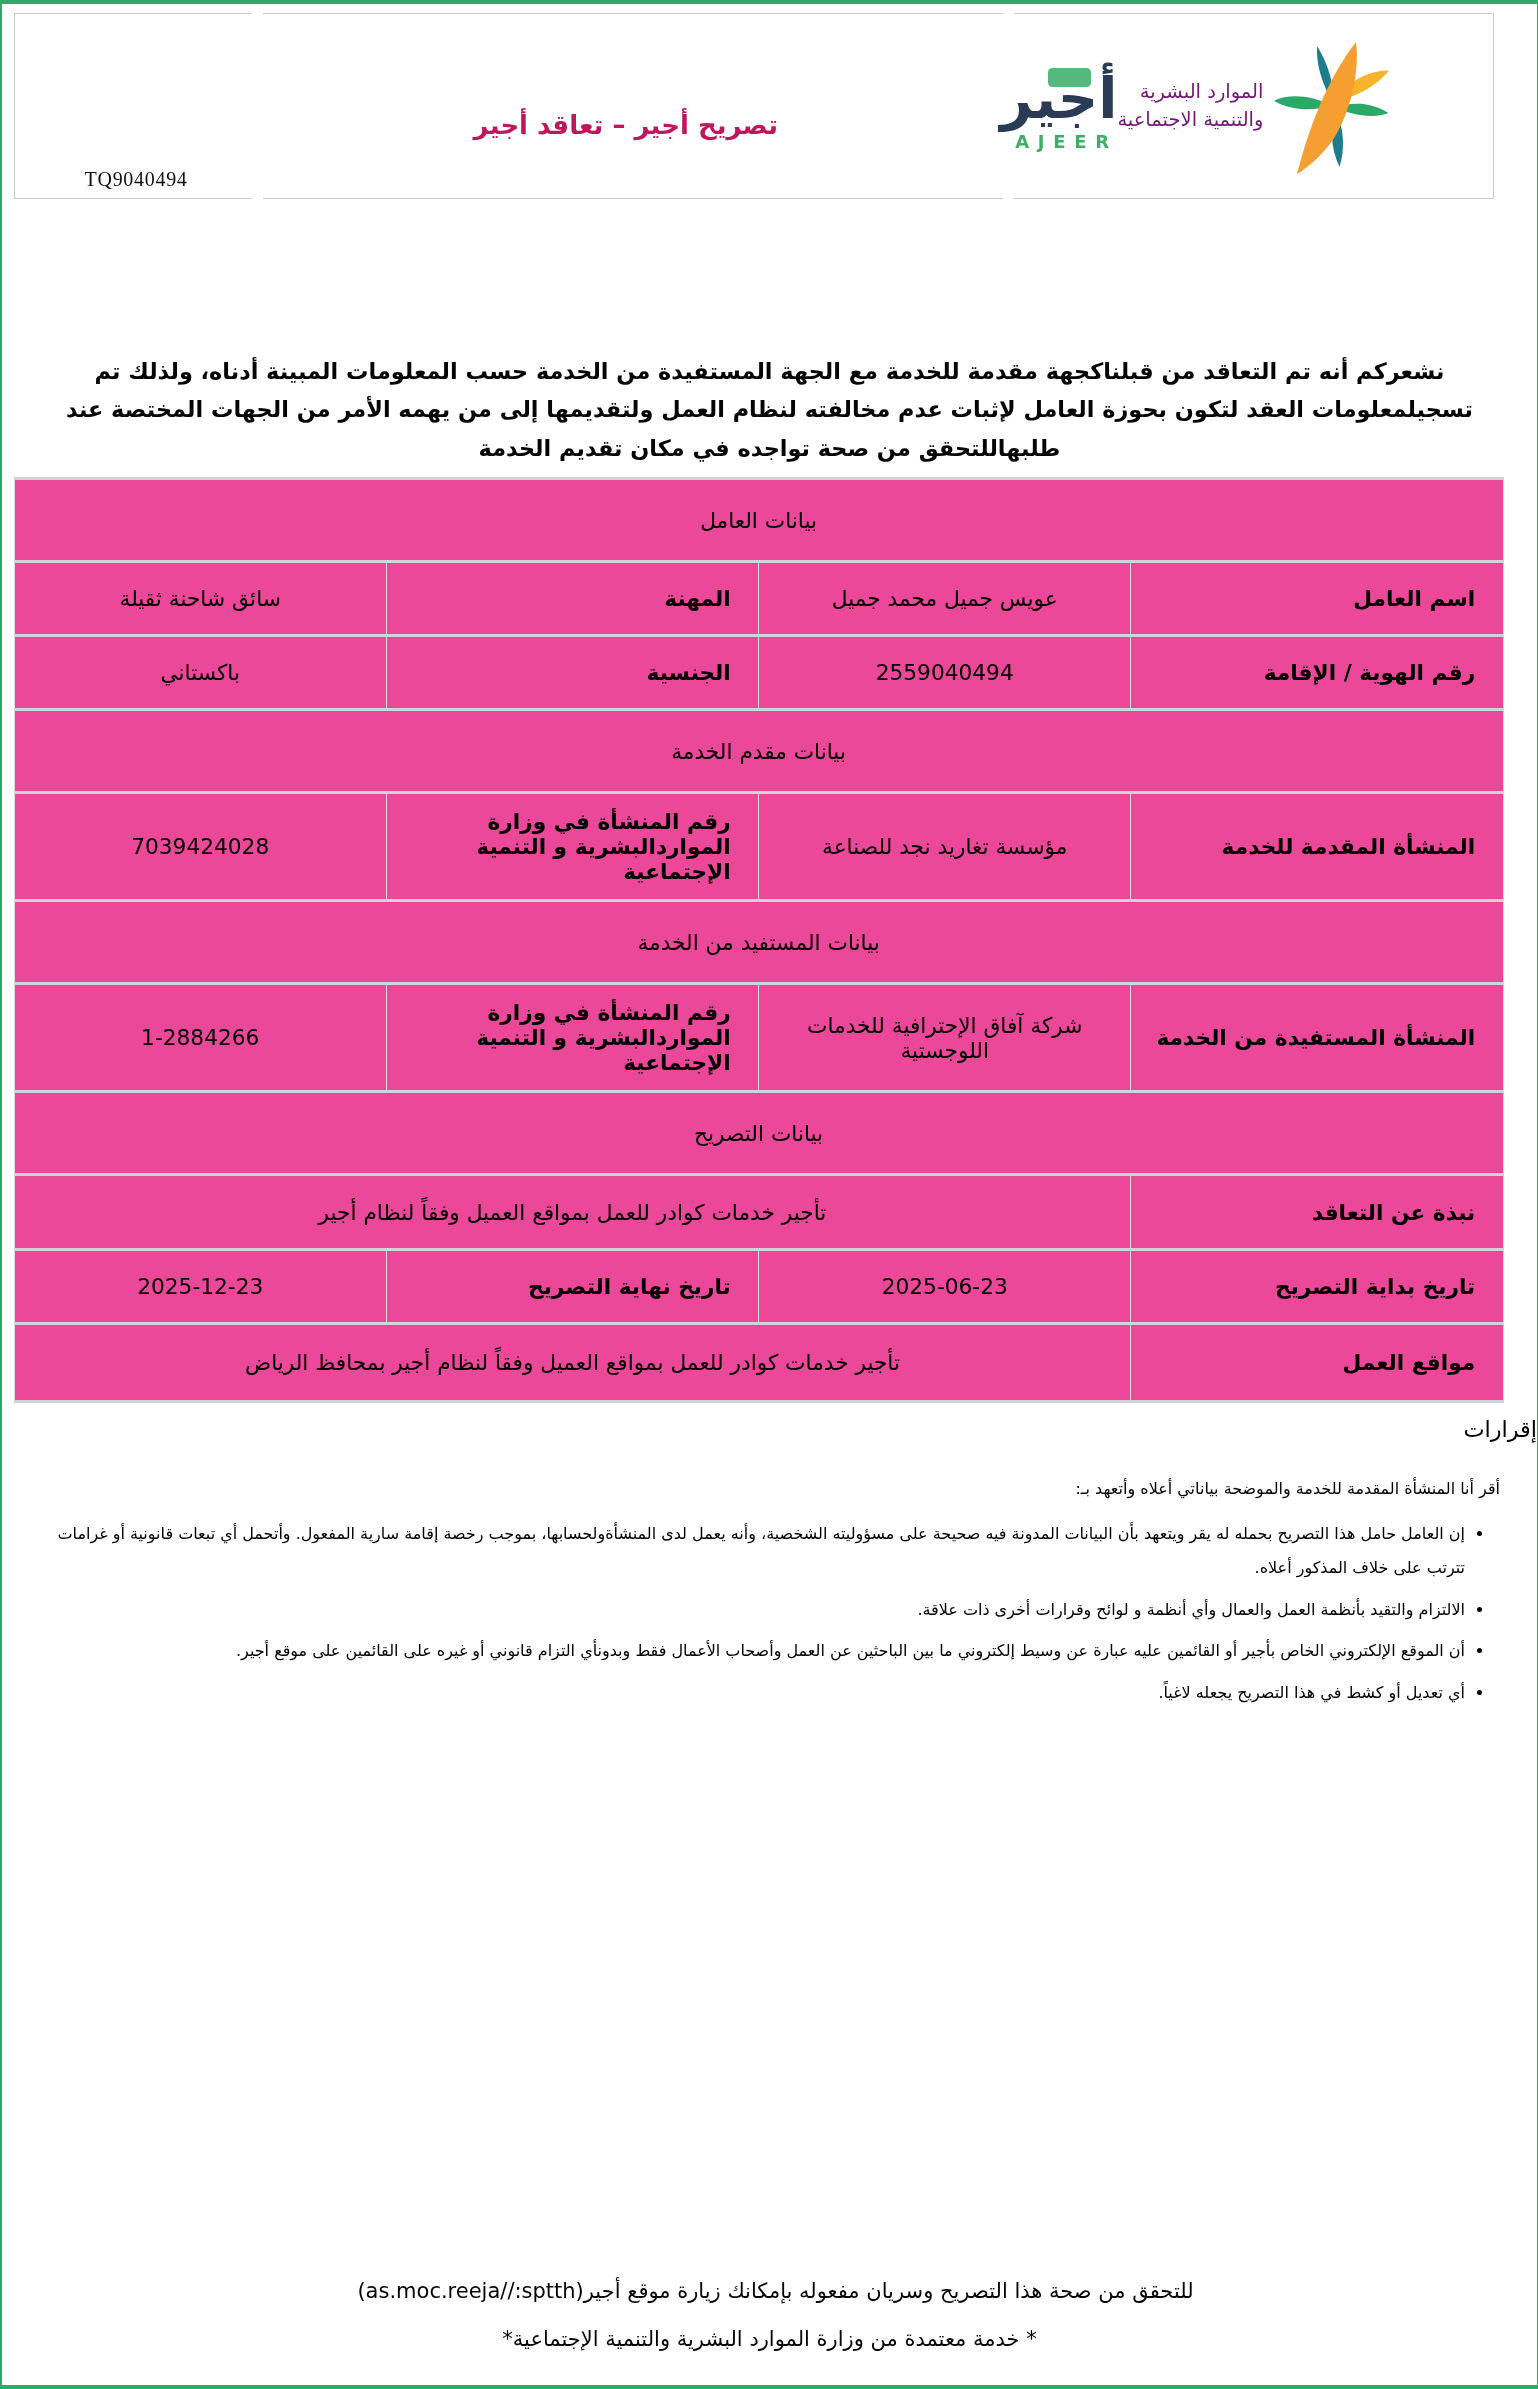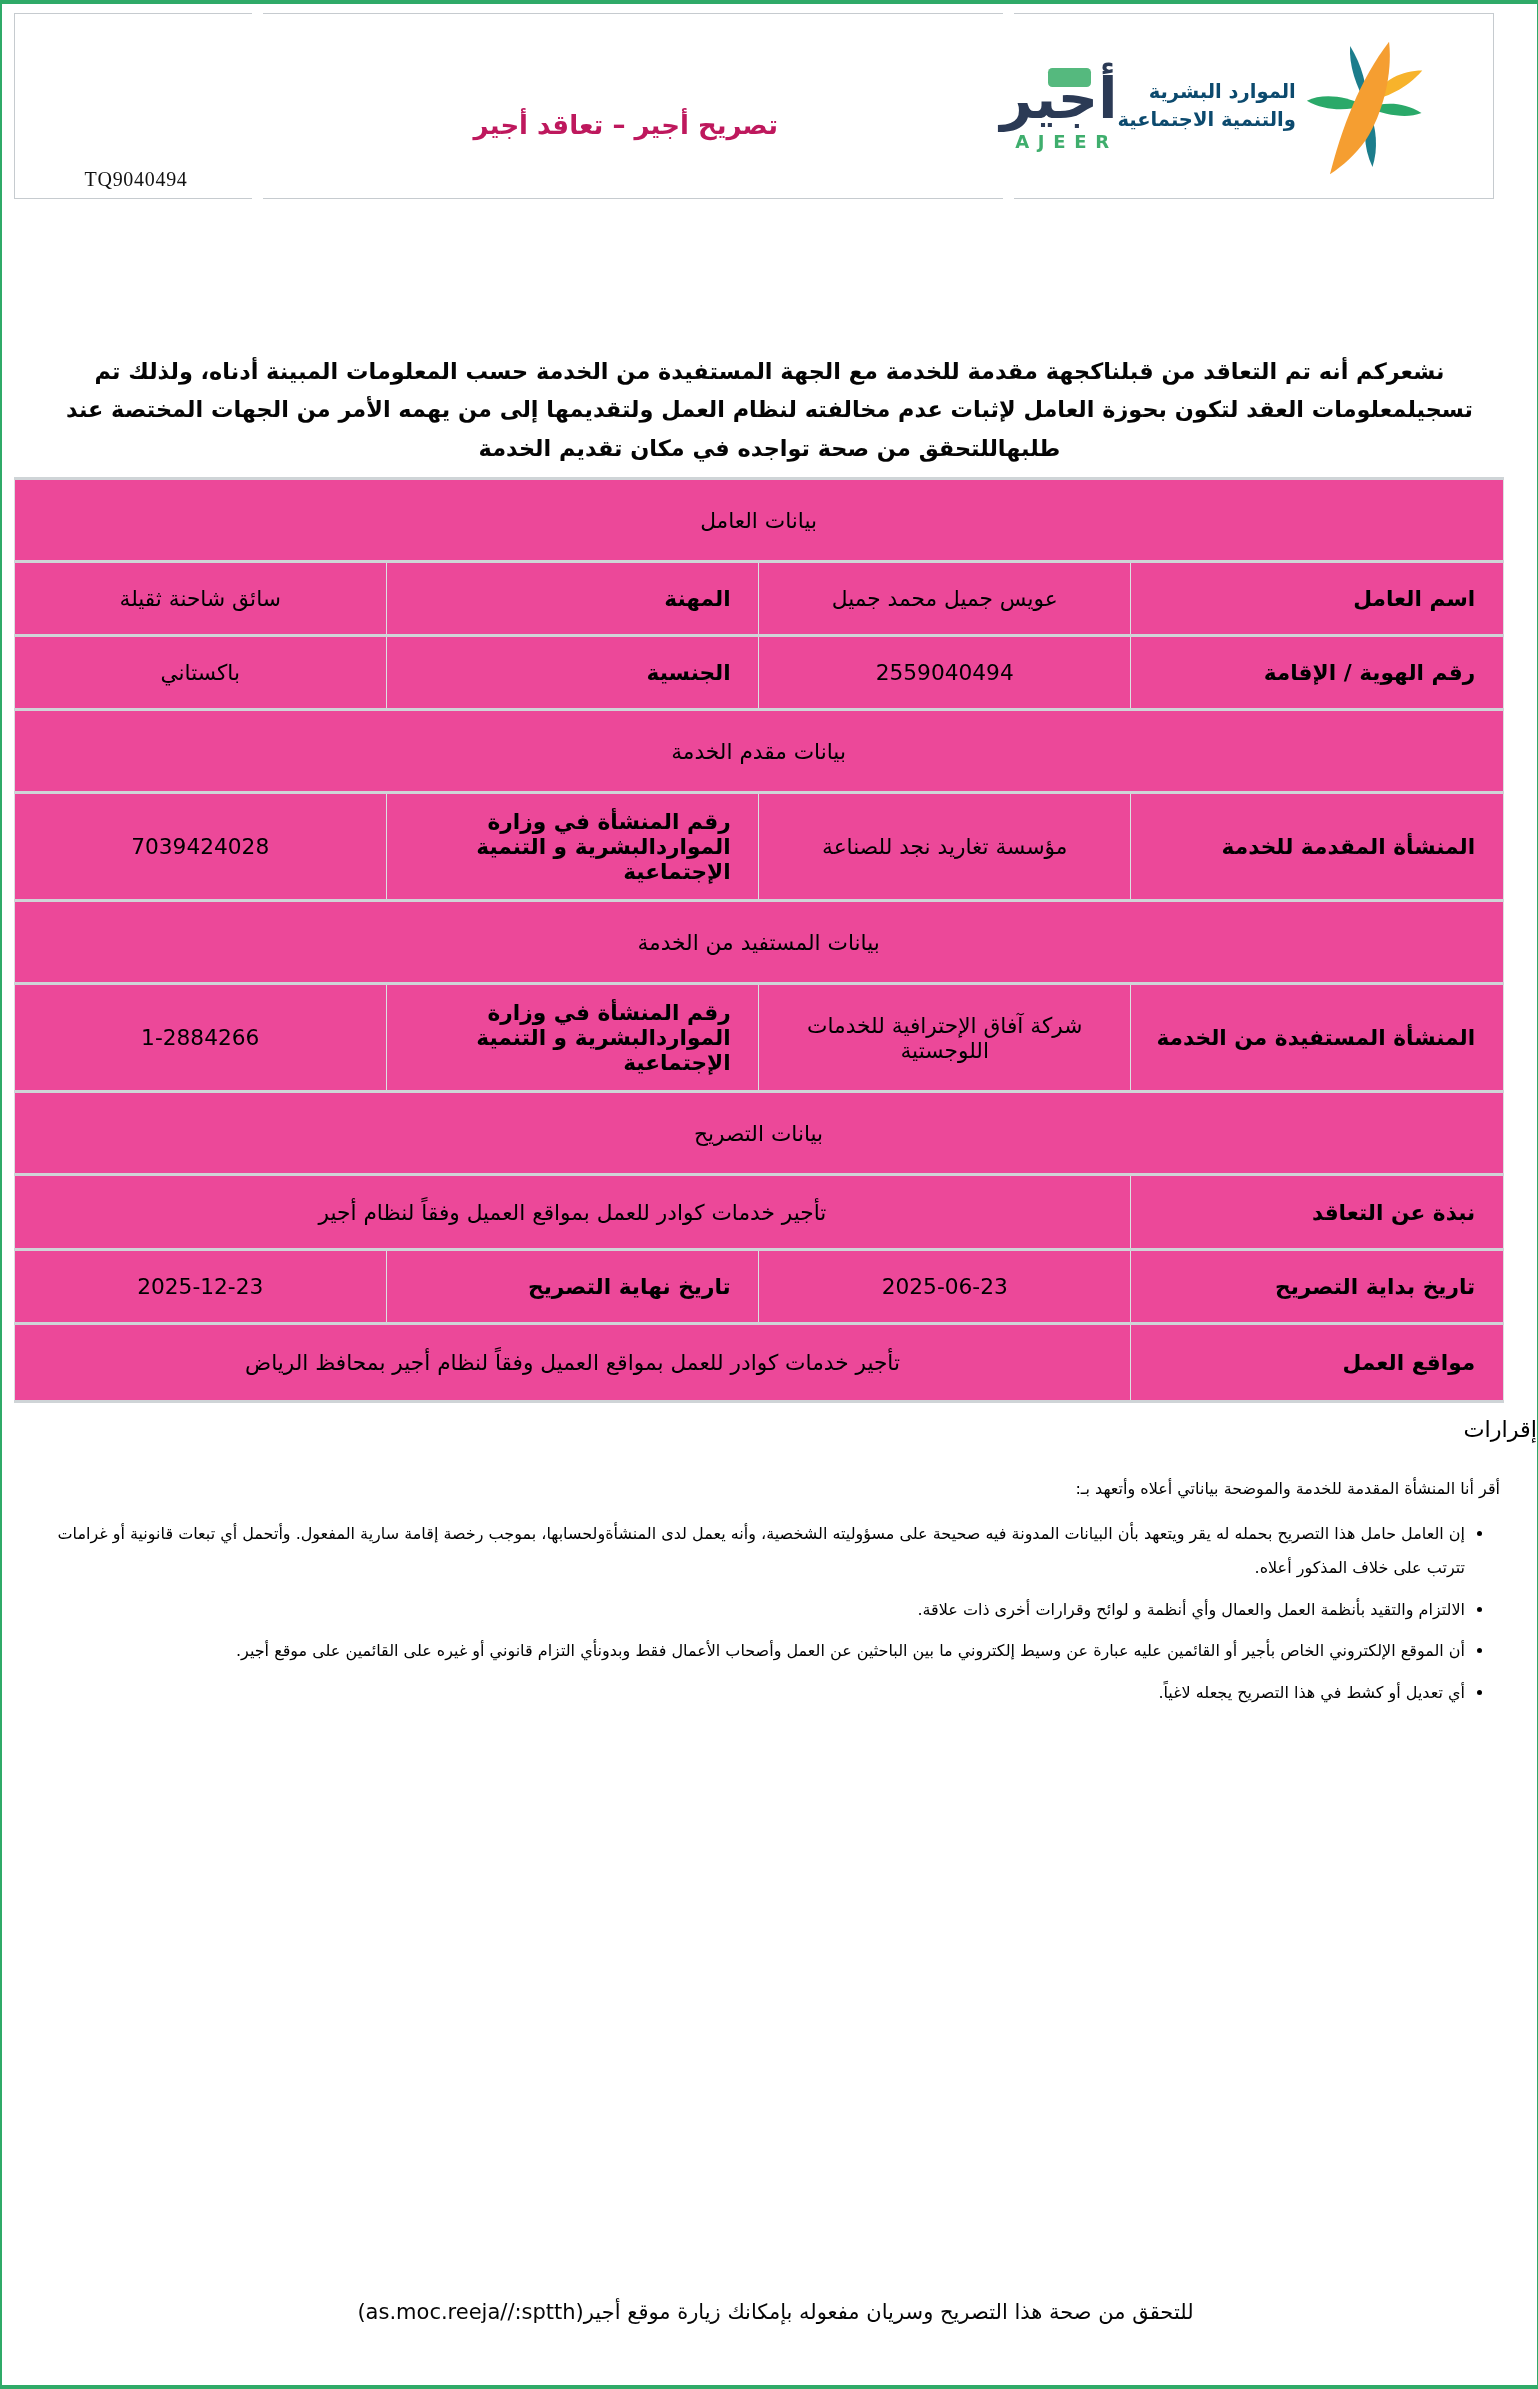--- a/index.html
+++ b/index.html
@@ -54,21 +54,21 @@
     position:relative; direction:rtl;
     font-size:56px; line-height:1.15; font-weight:bold; color:#2B3A55;
   }
   .ajeer-en {
     font-size:18px; font-weight:bold; color:#3FAE6D;
     letter-spacing:8.7px; text-align:right; padding-left:5.8px; margin-top:0px;
   }
   .ministry-wordmark {
     direction:rtl; text-align:right;
     margin-right:8px;
-    font-size:19.5px; line-height:1.4; font-weight:bold; color:#0c4a6e;
+    font-size:19.5px; line-height:1.4; font-weight:normal; color:#701a75;
   }
   .ministry-star { margin-right:5.8px; margin-left:0; }
   .ministry-star svg { display:block; }
 
   
   .intro {
     direction:rtl;
     margin:153px 29px 0 29px;
     text-align:center;
     font-size:22.4px; font-weight:bold; line-height:1.72;
@@ -250,14 +250,15 @@
   <ul class="decl-list">
     <li>إن العامل حامل هذا التصريح بحمله له يقر ويتعهد بأن البيانات المدونة فيه صحيحة على مسؤوليته الشخصية، وأنه يعمل لدى المنشأةولحسابها، بموجب رخصة إقامة سارية المفعول. وأتحمل أي تبعات قانونية أو غرامات تترتب على خلاف المذكور أعلاه.</li>
     <li>الالتزام والتقيد بأنظمة العمل والعمال وأي أنظمة و لوائح وقرارات أخرى ذات علاقة.</li>
     <li>أن الموقع الإلكتروني الخاص بأجير أو القائمين عليه عبارة عن وسيط إلكتروني ما بين الباحثين عن العمل وأصحاب الأعمال فقط وبدونأي التزام قانوني أو غيره على القائمين على موقع أجير.</li>
     <li>أي تعديل أو كشط في هذا التصريح يجعله لاغياً.</li>
   </ul>
 </div>
 
 <div class="doc-footer">
   <div class="line1">للتحقق من صحة هذا التصريح وسريان مفعوله بإمكانك زيارة موقع أجير(as.moc.reeja//:sptth)</div>
+  <div class="line2">* خدمة معتمدة من وزارة الموارد البشرية والتنمية الإجتماعية*</div>
 </div>
 
 
 </body></html>

